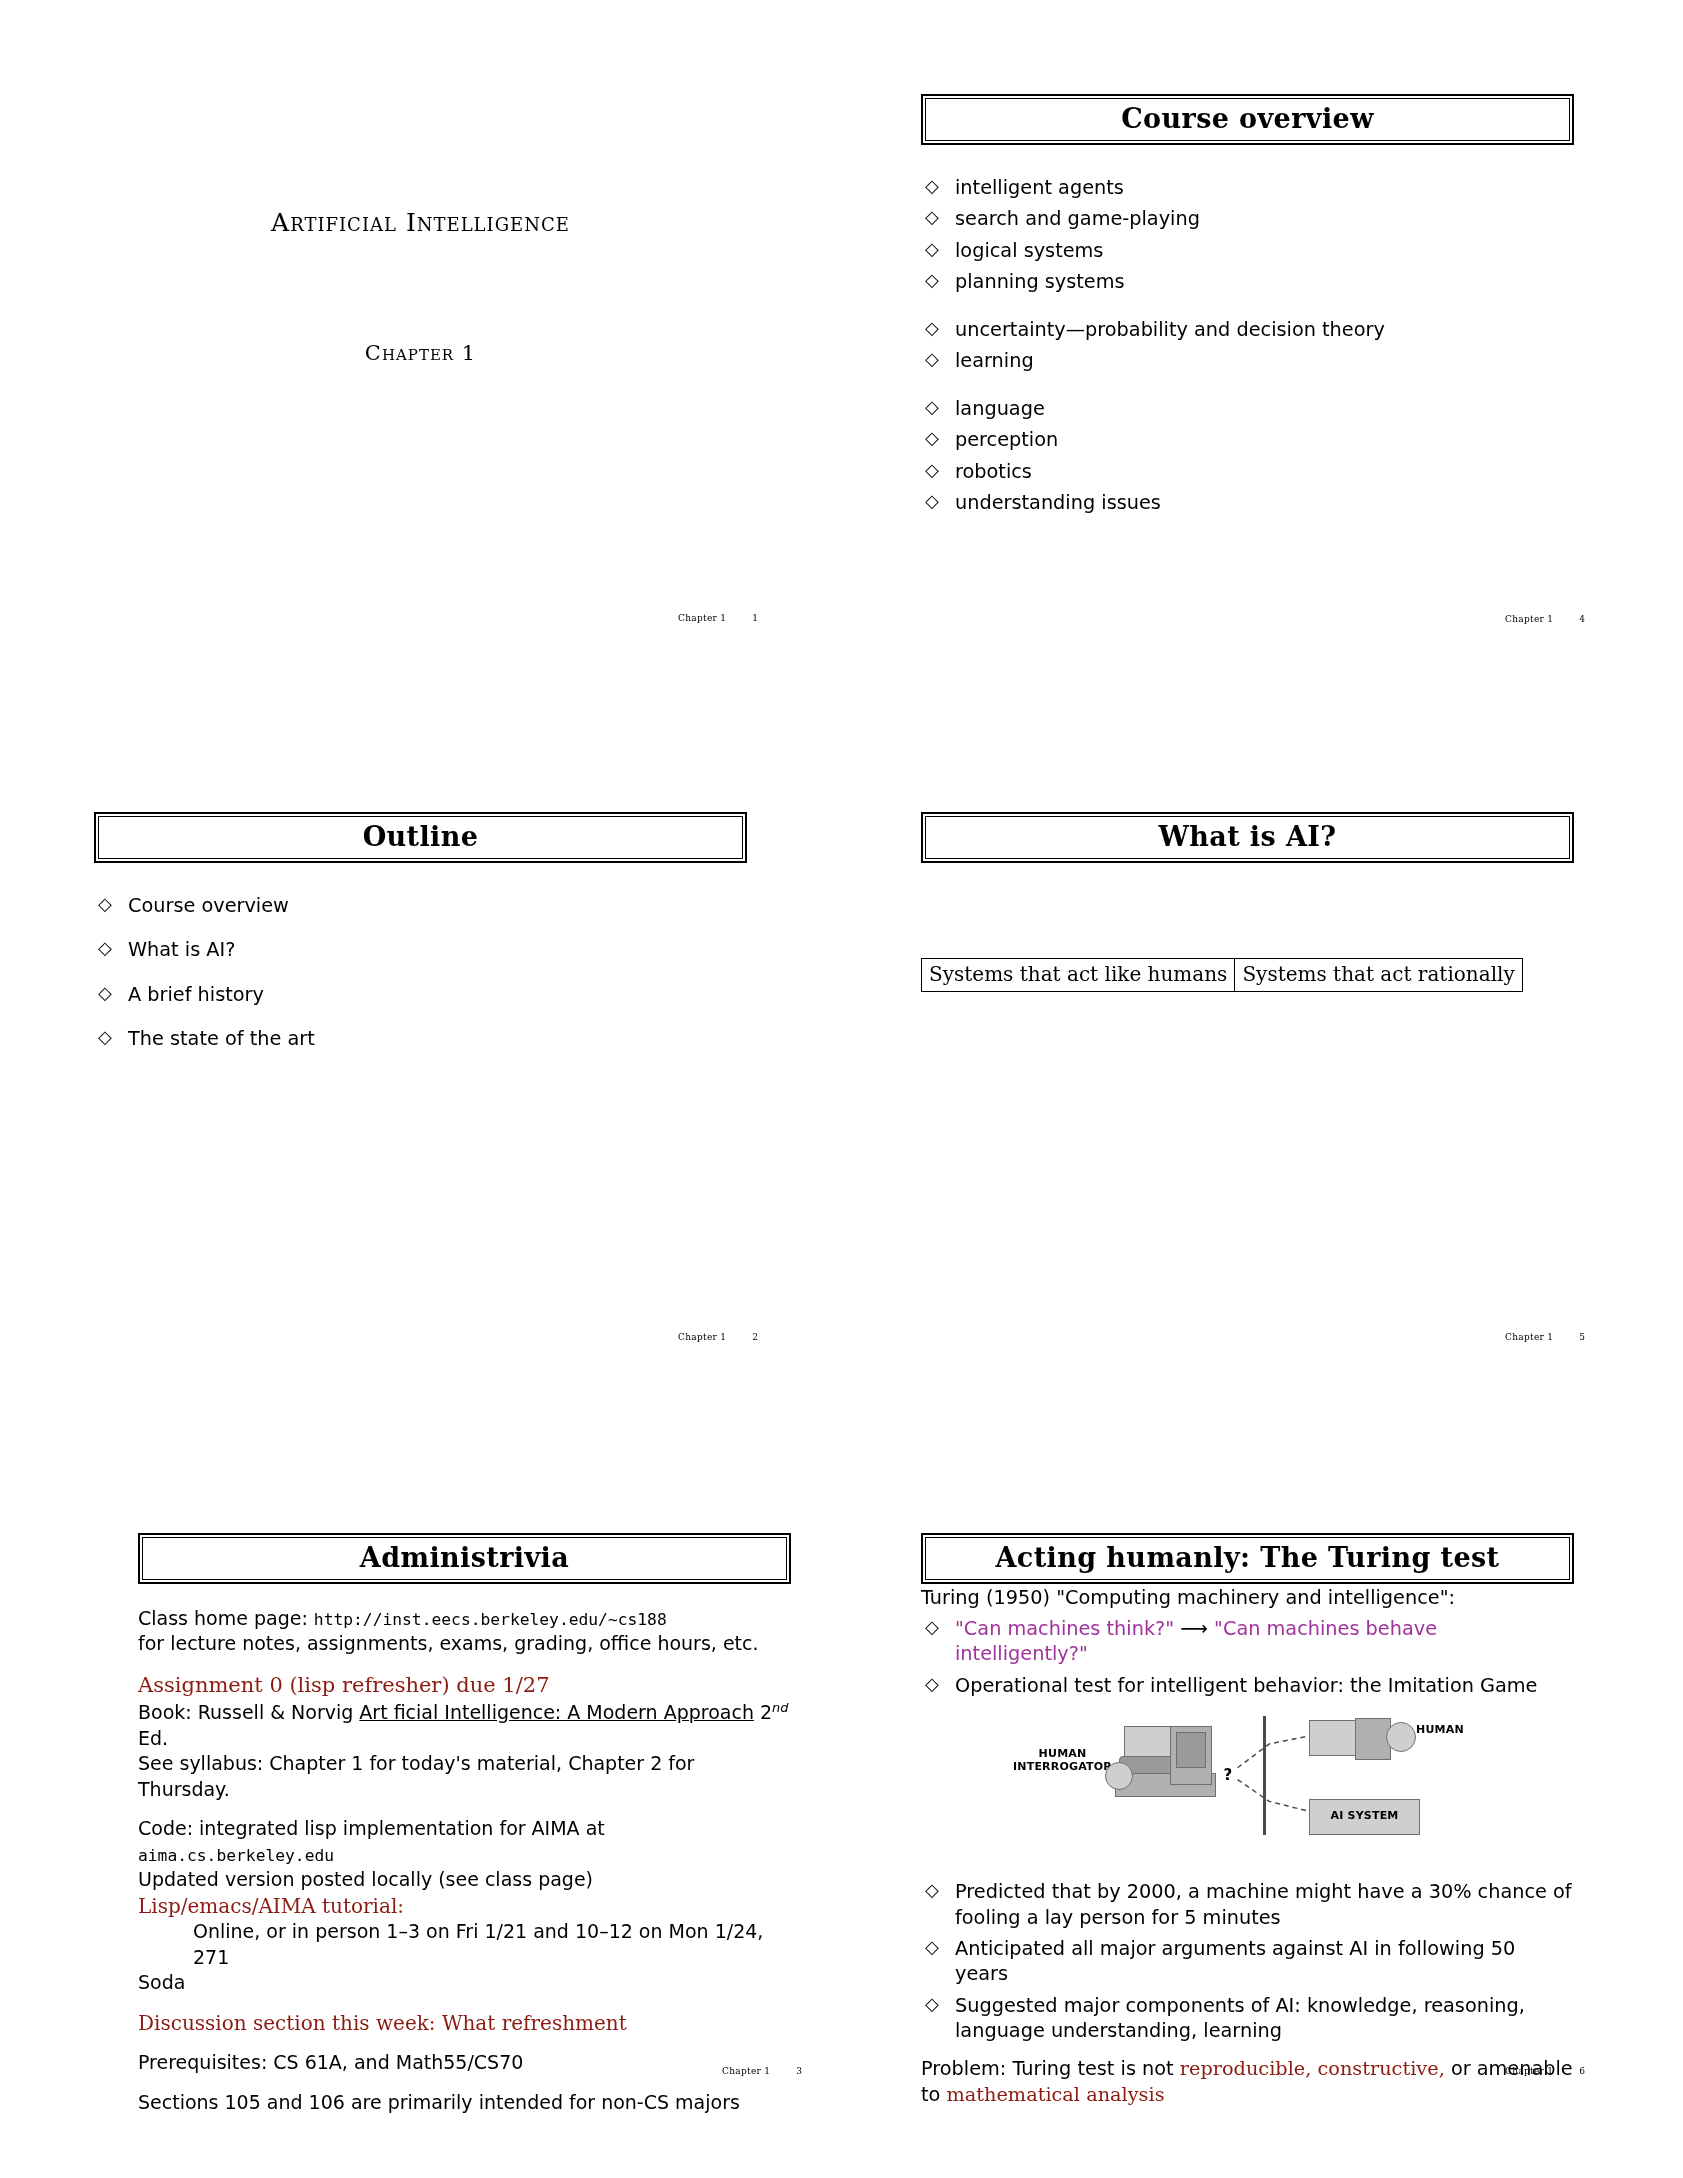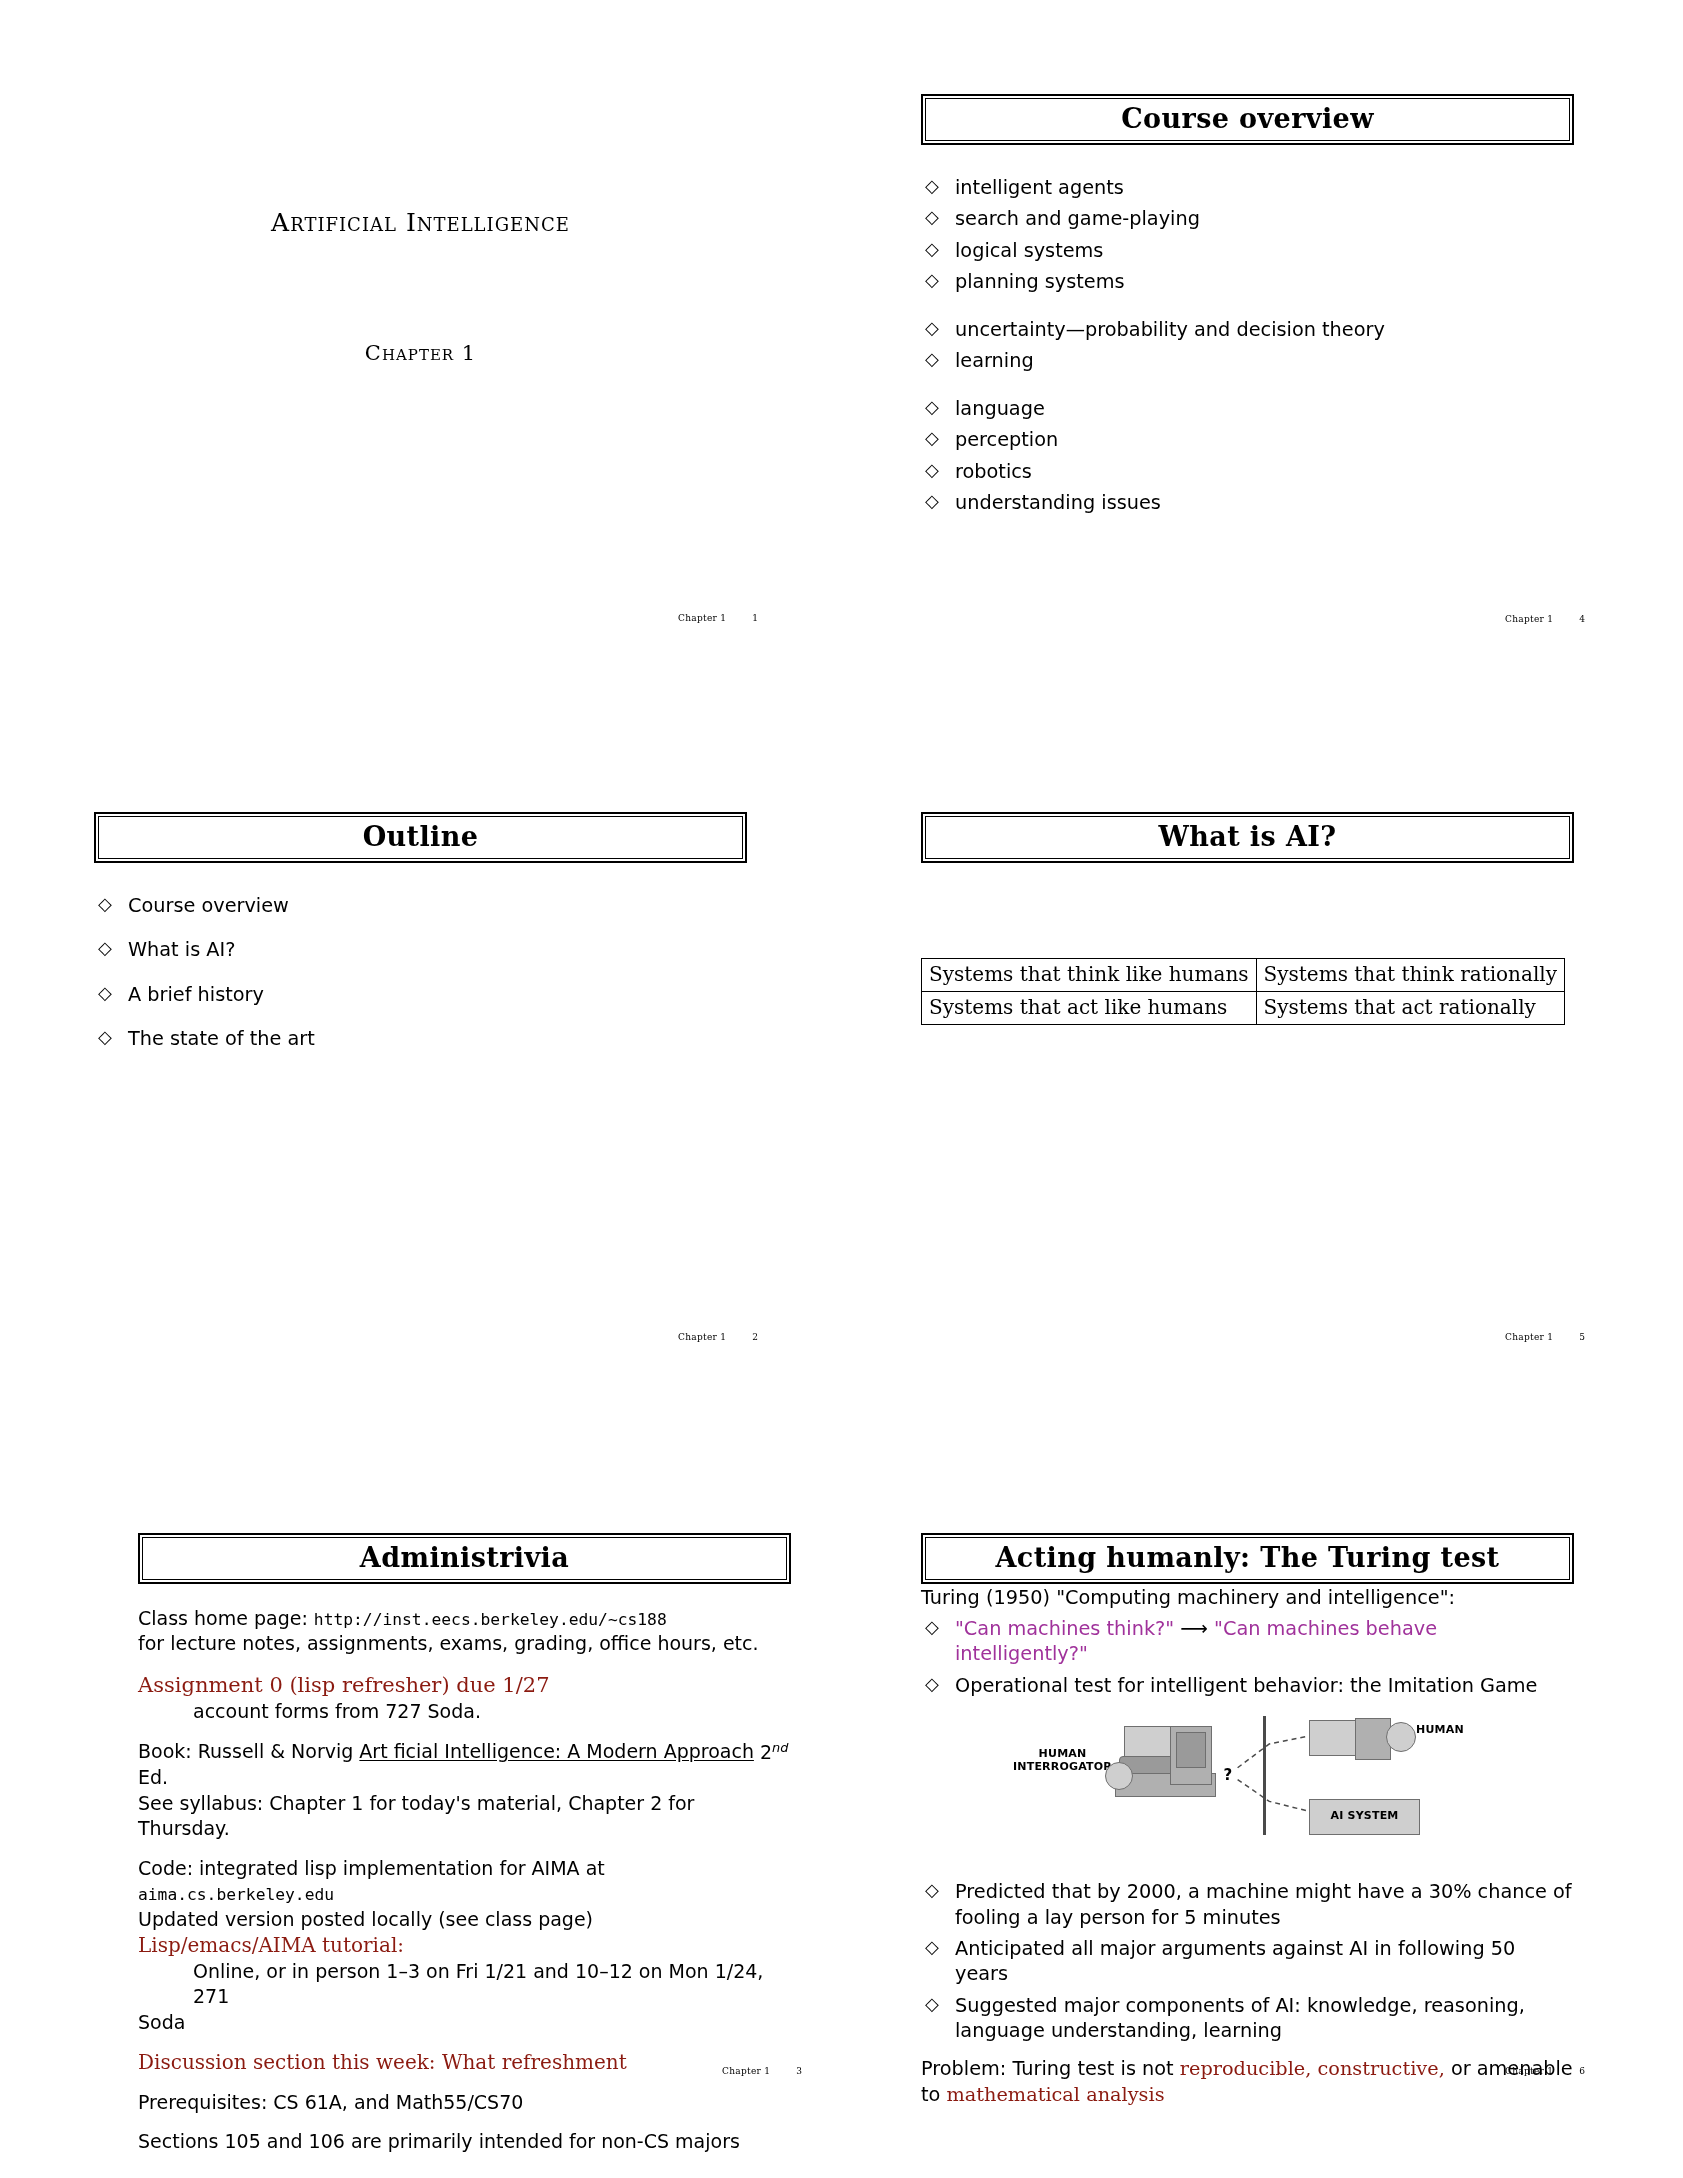--- a/index.html
+++ b/index.html
@@ -213,24 +213,20 @@
       <span>Chapter 1</span><span class="num">2</span>
     </div>
   </div>
 
   <div class="slide" style="left:921px; top:812px; width:653px; height:540px;">
     <div class="titlebar">
       <div class="titlebar-inner">What is AI?</div>
     </div>
     <table class="aitable">
       <tbody>
-          <tr>
-        <td>Systems that think like humans</td>
-        <td>Systems that think rationally</td>
-      </tr>
       <tr>
         <td>Systems that act like humans</td>
         <td>Systems that act rationally</td>
       </tr>
     </tbody>
       </table>
     <div class="footer" style="left:584px; top:520px;">
       <span>Chapter 1</span><span class="num">5</span>
     </div>
   </div>
@@ -240,21 +236,20 @@
       <div class="titlebar-inner">Administrivia</div>
     </div>
 
     <p class="tight">
       <span>Class home page:</span>
       <span class="mono">http://inst.eecs.berkeley.edu/~cs188</span>
     </p>
     <p>for lecture notes, assignments, exams, grading, office hours, etc.</p>
 
     <p class="tight red" style="font-size:21px;">Assignment 0 (lisp refresher) due 1/27</p>
-    <p><span class="indent">account forms from 727 Soda.</span></p>
 
     <p class="tight">
       <span>Book: Russell &amp; Norvig</span>
       <span class="underline">Art ficial Intelligence: A Modern Approach</span>
       <span><span>2</span><sup class="ord">nd</sup></span>
       <span>Ed.</span>
     </p>
     <p>See syllabus: Chapter 1 for today's material, Chapter 2 for Thursday.</p>
 
     <p class="tight">

